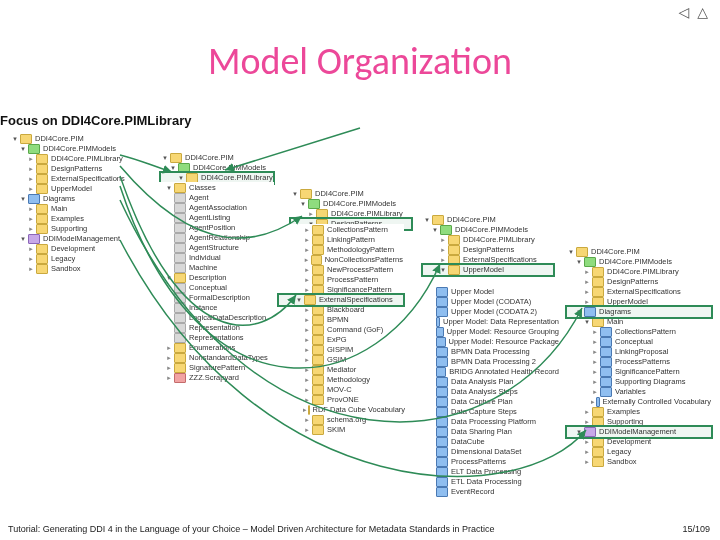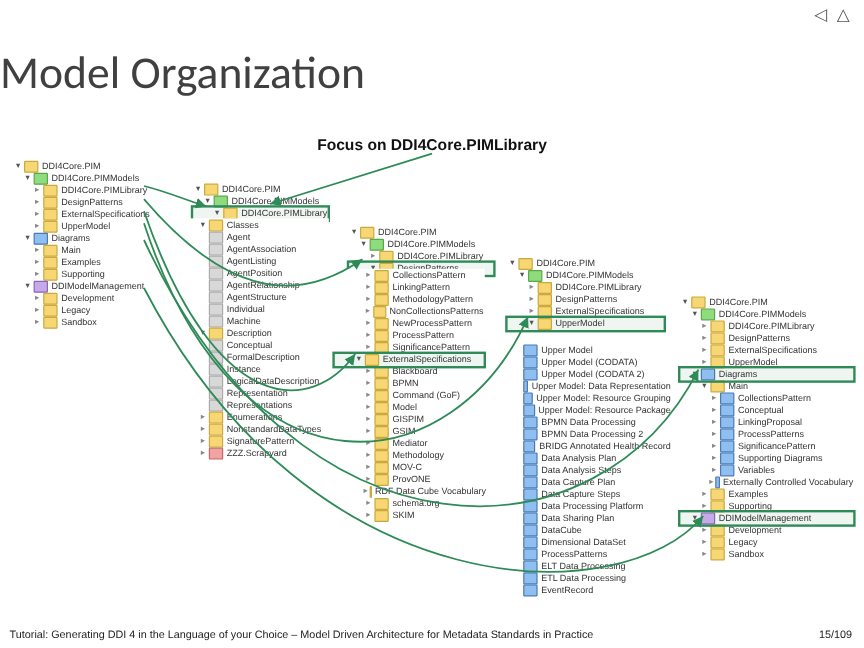--- a/index.html
+++ b/index.html
@@ -18,31 +18,31 @@
     right: 10px;
     font-size: 14px;
     color: #555;
     letter-spacing: 2px;
   }
   .title {
     position: absolute;
     top: 38px;
     left: 0;
     width: 100%;
+    text-align: center;
     font-family: "Calibri", "Segoe UI", Arial, sans-serif;
     font-size: 38px;
     font-weight: 400;
-    color: #404040;
+    color: #ec4899;
   }
   .focus-label {
     position: absolute;
     top: 113px;
     left: 0;
     width: 100%;
-    text-align: center;
     font-size: 13px;
     font-weight: 700;
     color: #111;
   }
   .footer {
     position: absolute;
     left: 8px;
     bottom: 6px;
     font-size: 9px;
     color: #222;
@@ -380,21 +380,21 @@
       <span>BPMN</span>
     </div>
   <div class="row pad3">
       <span class="arrow-closed">▸</span>
       <span class="folder"></span>
       <span>Command (GoF)</span>
     </div>
   <div class="row pad3">
       <span class="arrow-closed">▸</span>
       <span class="folder"></span>
-      <span>Model</span>
+      <span>ExPG</span>
     </div>
   <div class="row pad3">
       <span class="arrow-closed">▸</span>
       <span class="folder"></span>
       <span>GISPIM</span>
     </div>
   <div class="row pad3">
       <span class="arrow-closed">▸</span>
       <span class="folder"></span>
       <span>GSIM</span>

